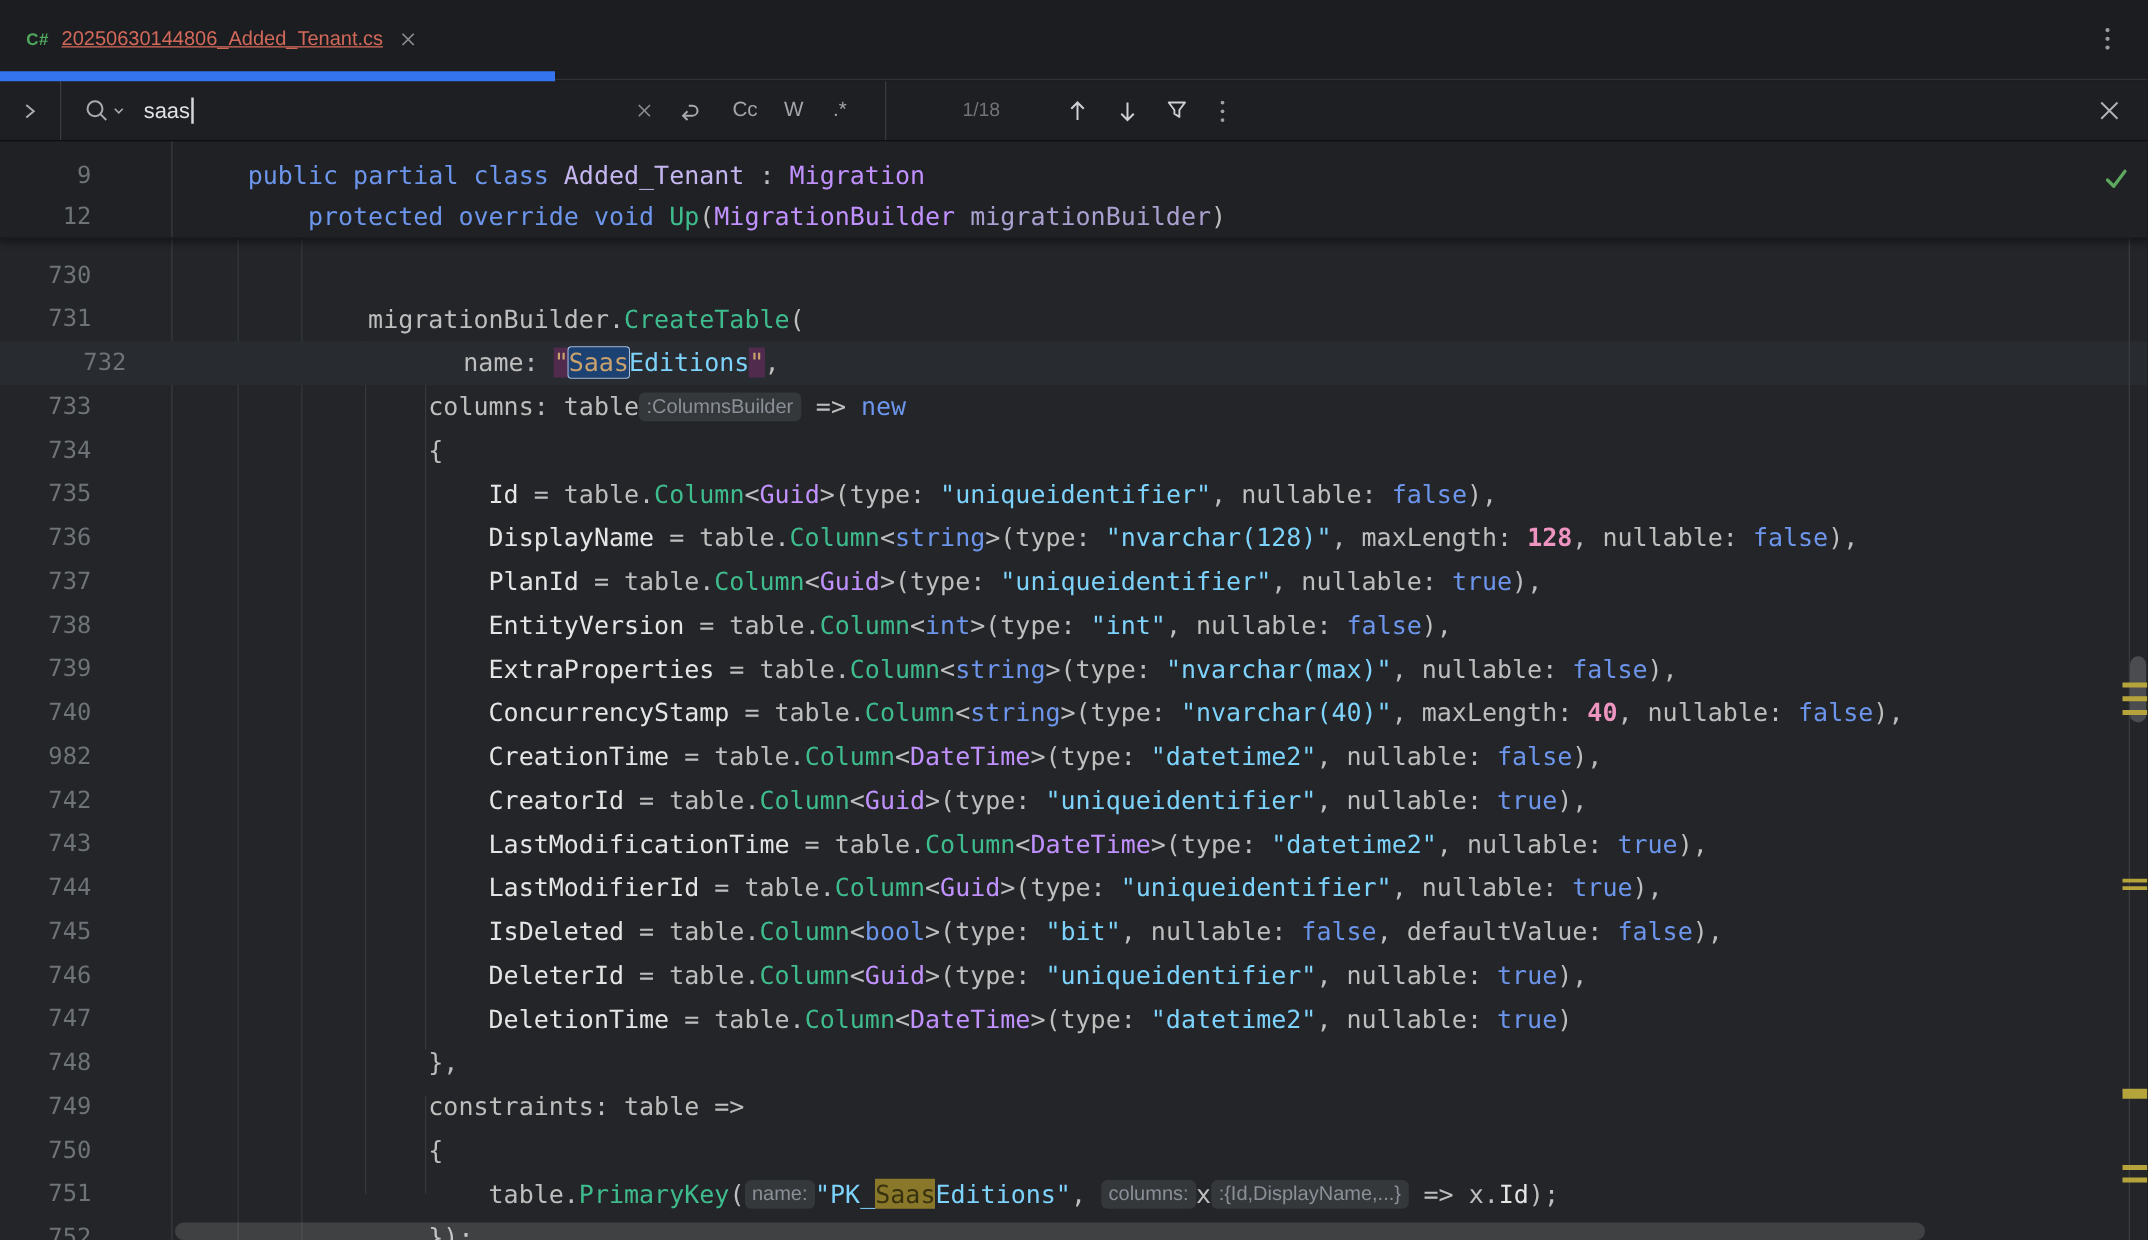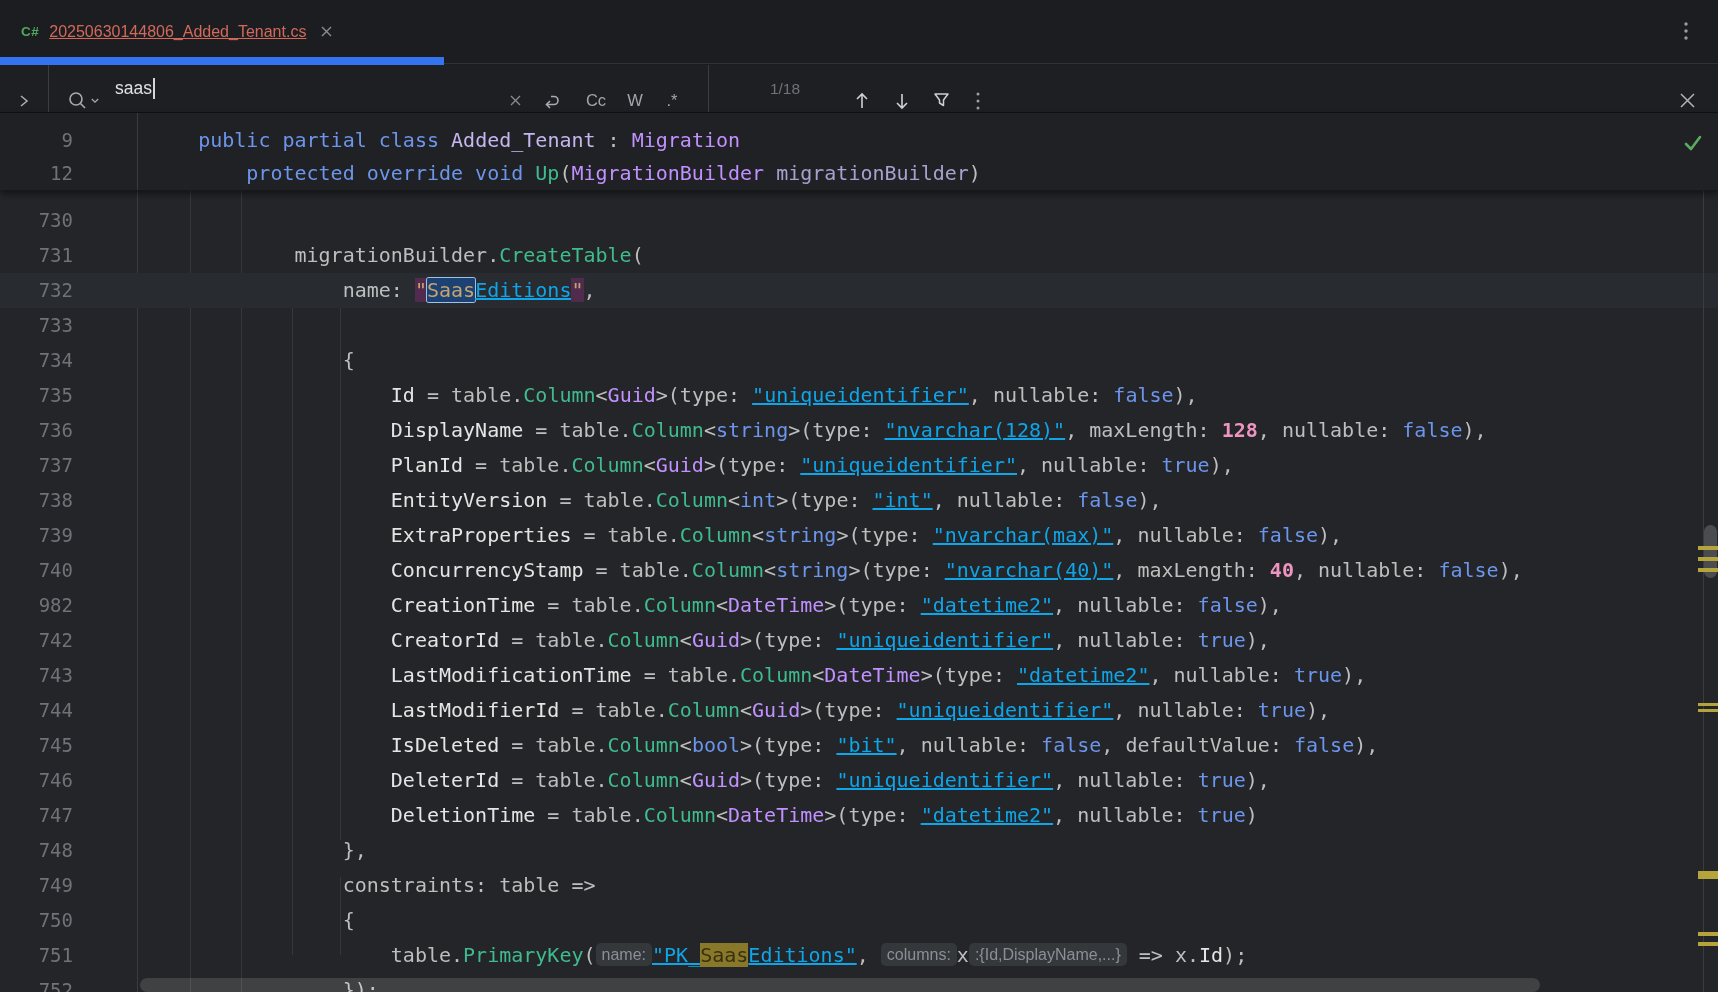--- a/index.html
+++ b/index.html
@@ -15,21 +15,21 @@
   .fticon { color:#4FA85C; font-weight:bold; font-size:13.5px; margin-right:10px; letter-spacing:.5px; }
   .ftitle { color:#D3695A; font-size:16px;text-decoration:underline; }
   .tclose { margin-left:14px; }
   .underline { position:absolute; left:0; top:57px; width:444px; height:8px; background:#3574F0; z-index:4; }
   .kebab-top { position:absolute; right:18px; top:17px; width:28px; height:28px; background:none; border:none; cursor:pointer; }
 
   
   #searchbar { position:absolute; left:0; top:65px; width:100%; height:47px; background:#1E1F22; }
   .vdiv { position:absolute; top:0; width:1px; height:47px; background:#3A3C40; }
   .sb-item { position:absolute; top:50%; transform:translateY(-50%); background:none; border:none;
-             display:flex; align-items:center; justify-content:center; cursor:pointer;margin-top:12px; }
+             display:flex; align-items:center; justify-content:center; cursor:pointer; }
   .query { position:absolute; left:115px; top:0; height:47px; display:flex; align-items:center;
            color:#DFE1E5; font-size:17.5px; }
   .caret { display:inline-block; width:2px; height:21px; background:#D3D5DA; margin-left:1px; }
   .tg { color:#A2A5AB; font-size:16.5px; }
   .counter { position:absolute; left:740px; top:0; width:90px; height:47px; display:flex;
              align-items:center; justify-content:center; color:#6F7378; font-size:15.5px; }
 
   
   #sticky { position:absolute; left:0; top:112px; width:100%; height:79px; background:#1F2124;
             border-top:1px solid #0E0F11; border-bottom:1px solid #17181A; z-index:6;
@@ -37,34 +37,34 @@
   .gutline { position:absolute; top:0; bottom:0; left:137px; width:1px; background:#393B3E; }
   .okcheck { position:absolute; right:14px; top:19px; }
 
   
   #editor { position:absolute; left:0; top:191px; width:100%; height:801px; background:#232528; overflow:hidden; }
   .guide { position:absolute; width:1px; background:#35383B; }
   #rows { position:absolute; left:0; top:12px; width:100%; }
 
   .crow, .srow { display:flex; height:35px; width:100%; }
   .srow { height:33px; }
-  .crow.hl { background:#282B30; }
+  .crow.hl { background:#282B30;padding-left:28px; }
   .gut { flex:none; width:73px; text-align:right; color:#6E7377;
          font:19px/35px "DejaVu Sans Mono", monospace; }
   .srow .gut { line-height:33px; }
   .ct { white-space:pre; margin-left:77px; font:20px/35px "DejaVu Sans Mono", monospace; color:#BEBEBE; }
   .srow .ct { line-height:33px; }
 
   .sg-p { color:#BEBEBE; }
   .sg-k { color:#6C95EB; }
   .sg-t { color:#C191FF;text-align:right; }
   .sg-c { color:#C6B6F0; }
   .sg-m { color:#3FBC8D; }
   .sg-v { color:#e5e5e5; }
-  .sg-s { color:#0ea5e9;text-decoration:underline; }
+  .sg-s { color:#7dd3fc; }
   .sg-n { color:#ED94C0;font-weight:bold; }
   .sg-pr { color:#A9A0CF; }
   .sg-q { color:#C9A26D; background:#502B4E; }
   .sg-mc { color:#C9A26D; background:#1C4173; box-shadow:0 0 0 1px #9FC0E7; border-radius:2px; }
   .sg-mo { color:#38310F; background:#8A782A; }
   .sg-i { display:inline-block; font:16px/21px "Liberation Sans", sans-serif; color:#8A9097;
           background:#35383B; border-radius:5px; padding:1px 6px; vertical-align:2px; }
 
   
   #stripe { position:absolute; right:0; top:0; width:15px; height:100%; border-left:1px solid #3A3C3F; }
@@ -198,20 +198,21 @@
         <div class="crow">
           <span class="gut">731</span>
           <span class="ct"><span class="sg-p">            migrationBuilder.</span><span class="sg-m">CreateTable</span><span class="sg-p">(</span></span>
         </div>
         <div class="crow hl">
           <span class="gut">732</span>
           <span class="ct"><span class="sg-p">                name: </span><span class="sg-q">"</span><span class="sg-mc">Saas</span><span class="sg-s">Editions</span><span class="sg-q">"</span><span class="sg-p">,</span></span>
         </div>
         <div class="crow">
           <span class="gut">733</span>
+          <span class="ct"><span class="sg-p">                columns: table</span><span class="sg-i">:ColumnsBuilder</span><span class="sg-p"> =&gt; </span><span class="sg-k">new</span></span>
         </div>
         <div class="crow">
           <span class="gut">734</span>
           <span class="ct"><span class="sg-p">                {</span></span>
         </div>
         <div class="crow">
           <span class="gut">735</span>
           <span class="ct"><span class="sg-p">                    </span><span class="sg-v">Id</span><span class="sg-p"> = table.</span><span class="sg-m">Column</span><span class="sg-p">&lt;</span><span class="sg-t">Guid</span><span class="sg-p">&gt;(type: </span><span class="sg-s">"uniqueidentifier"</span><span class="sg-p">, nullable: </span><span class="sg-k">false</span><span class="sg-p">),</span></span>
         </div>
         <div class="crow">

